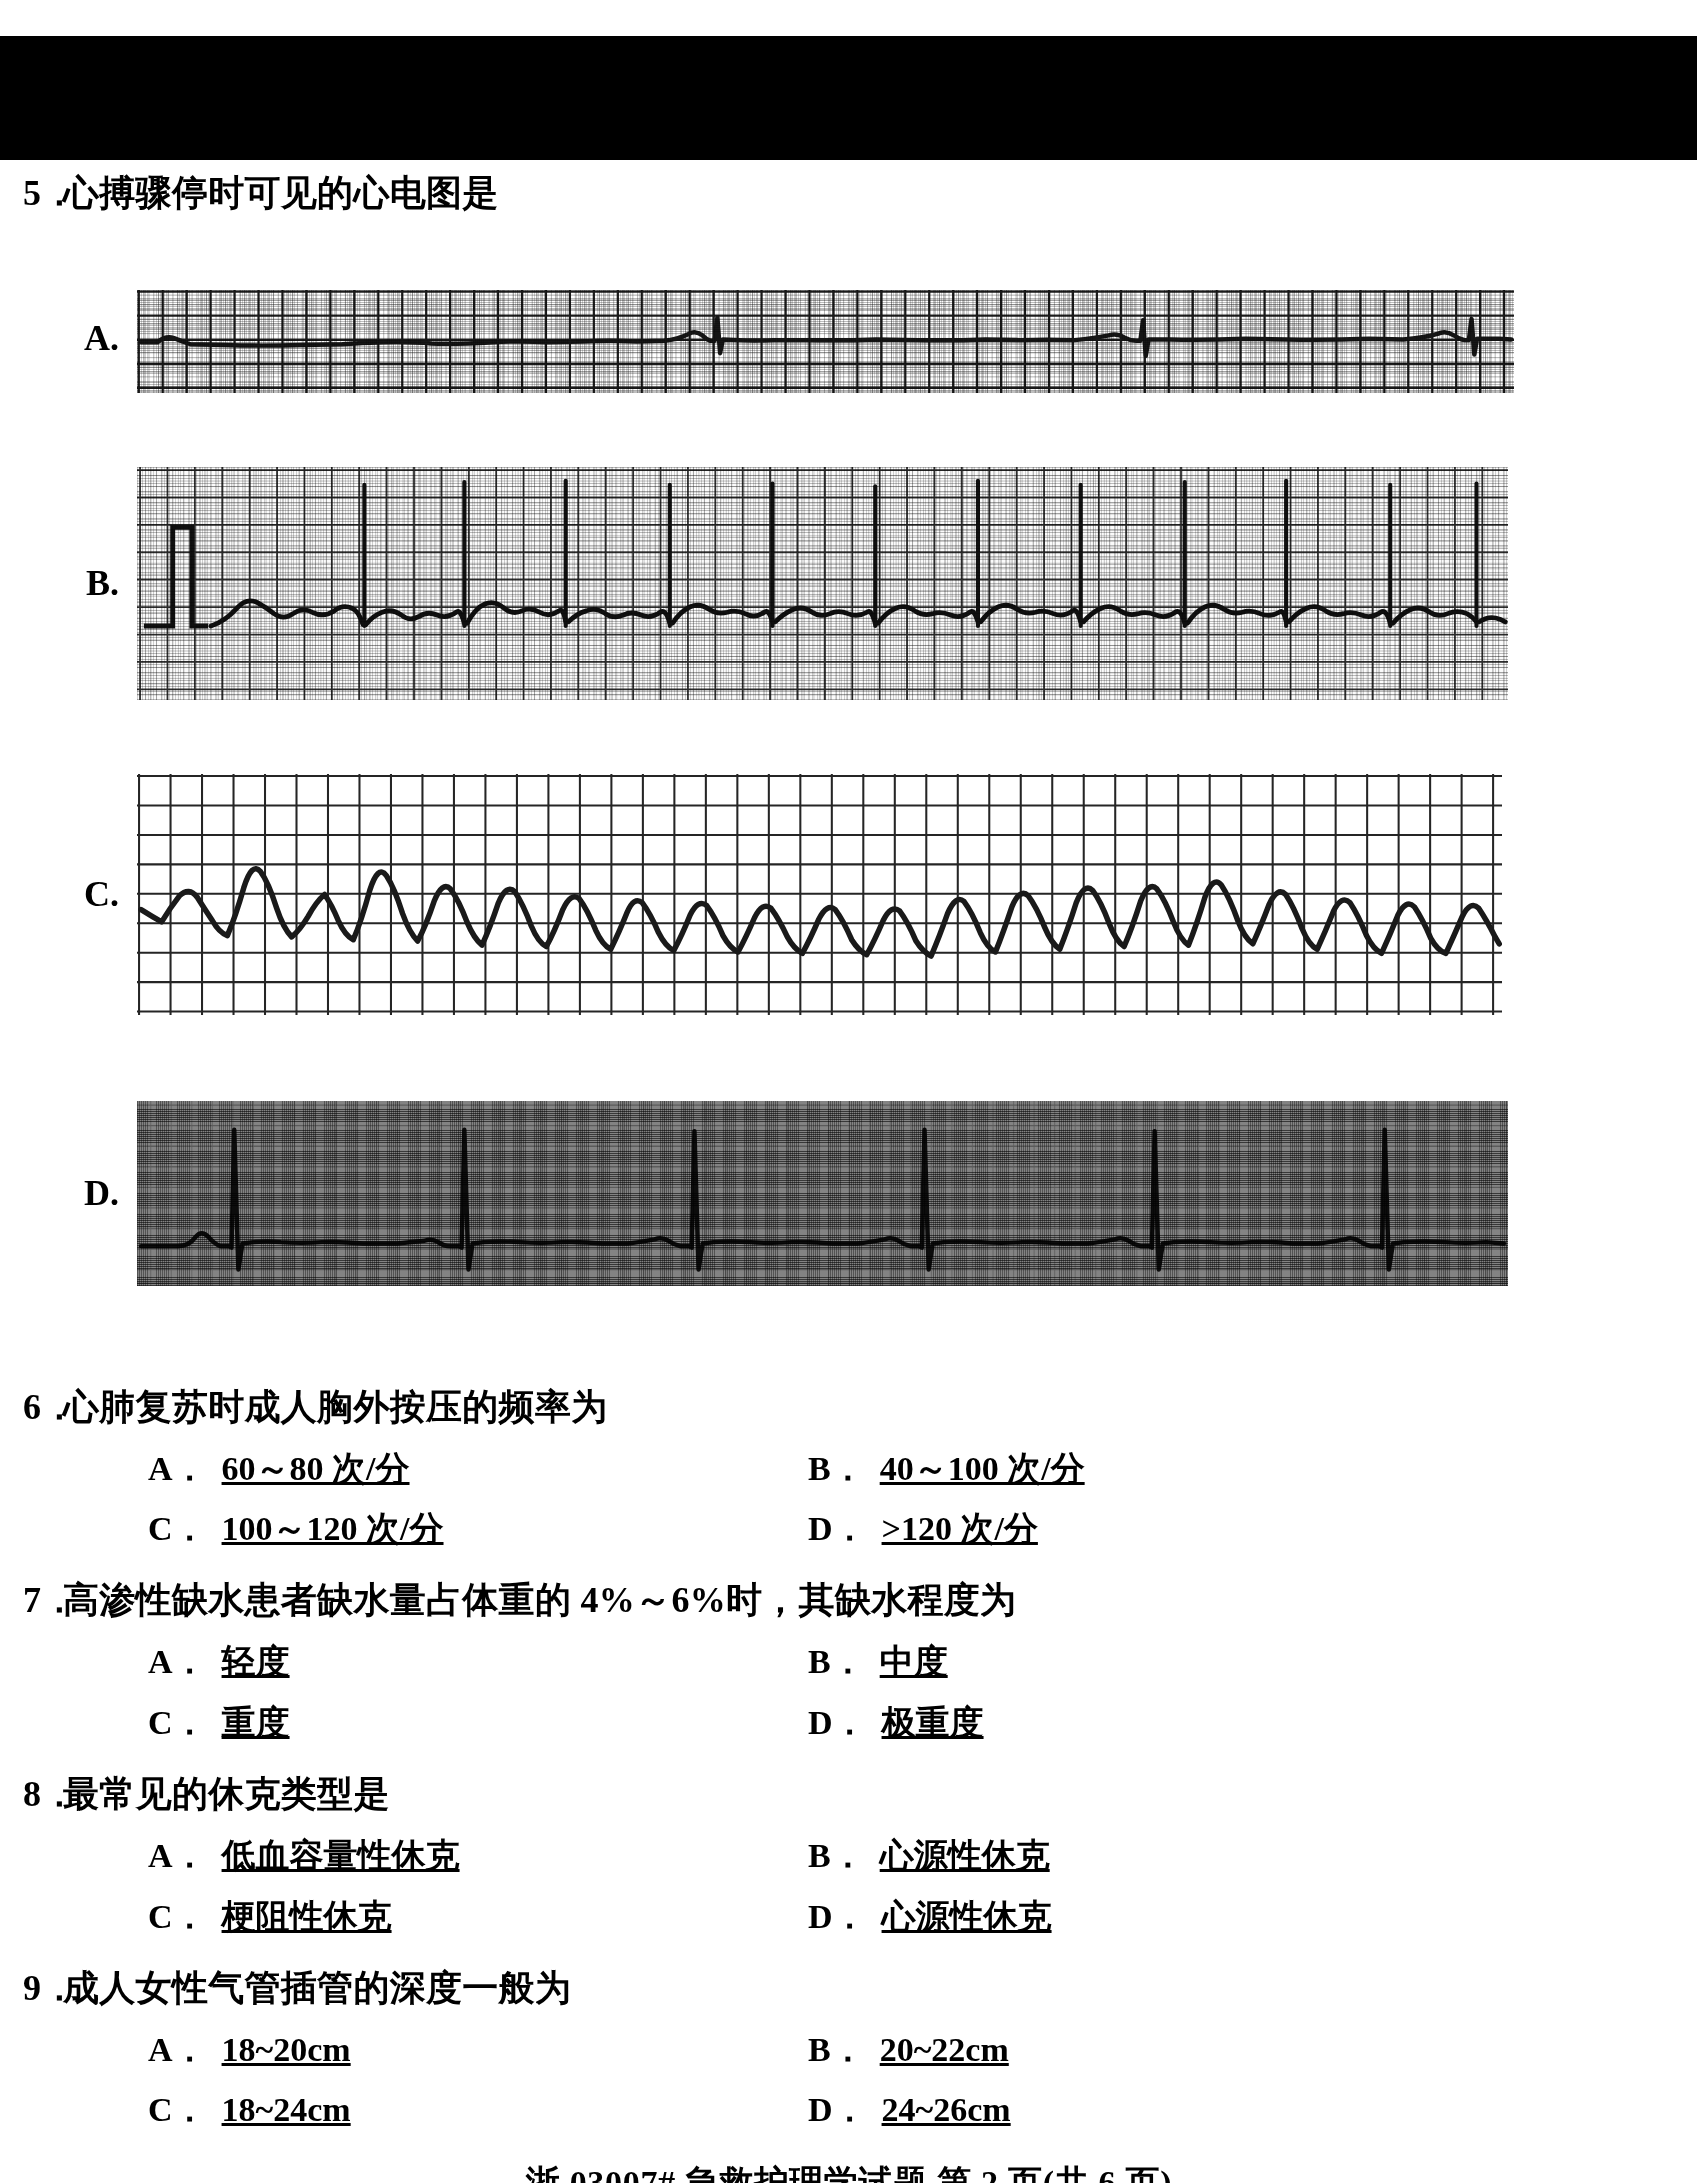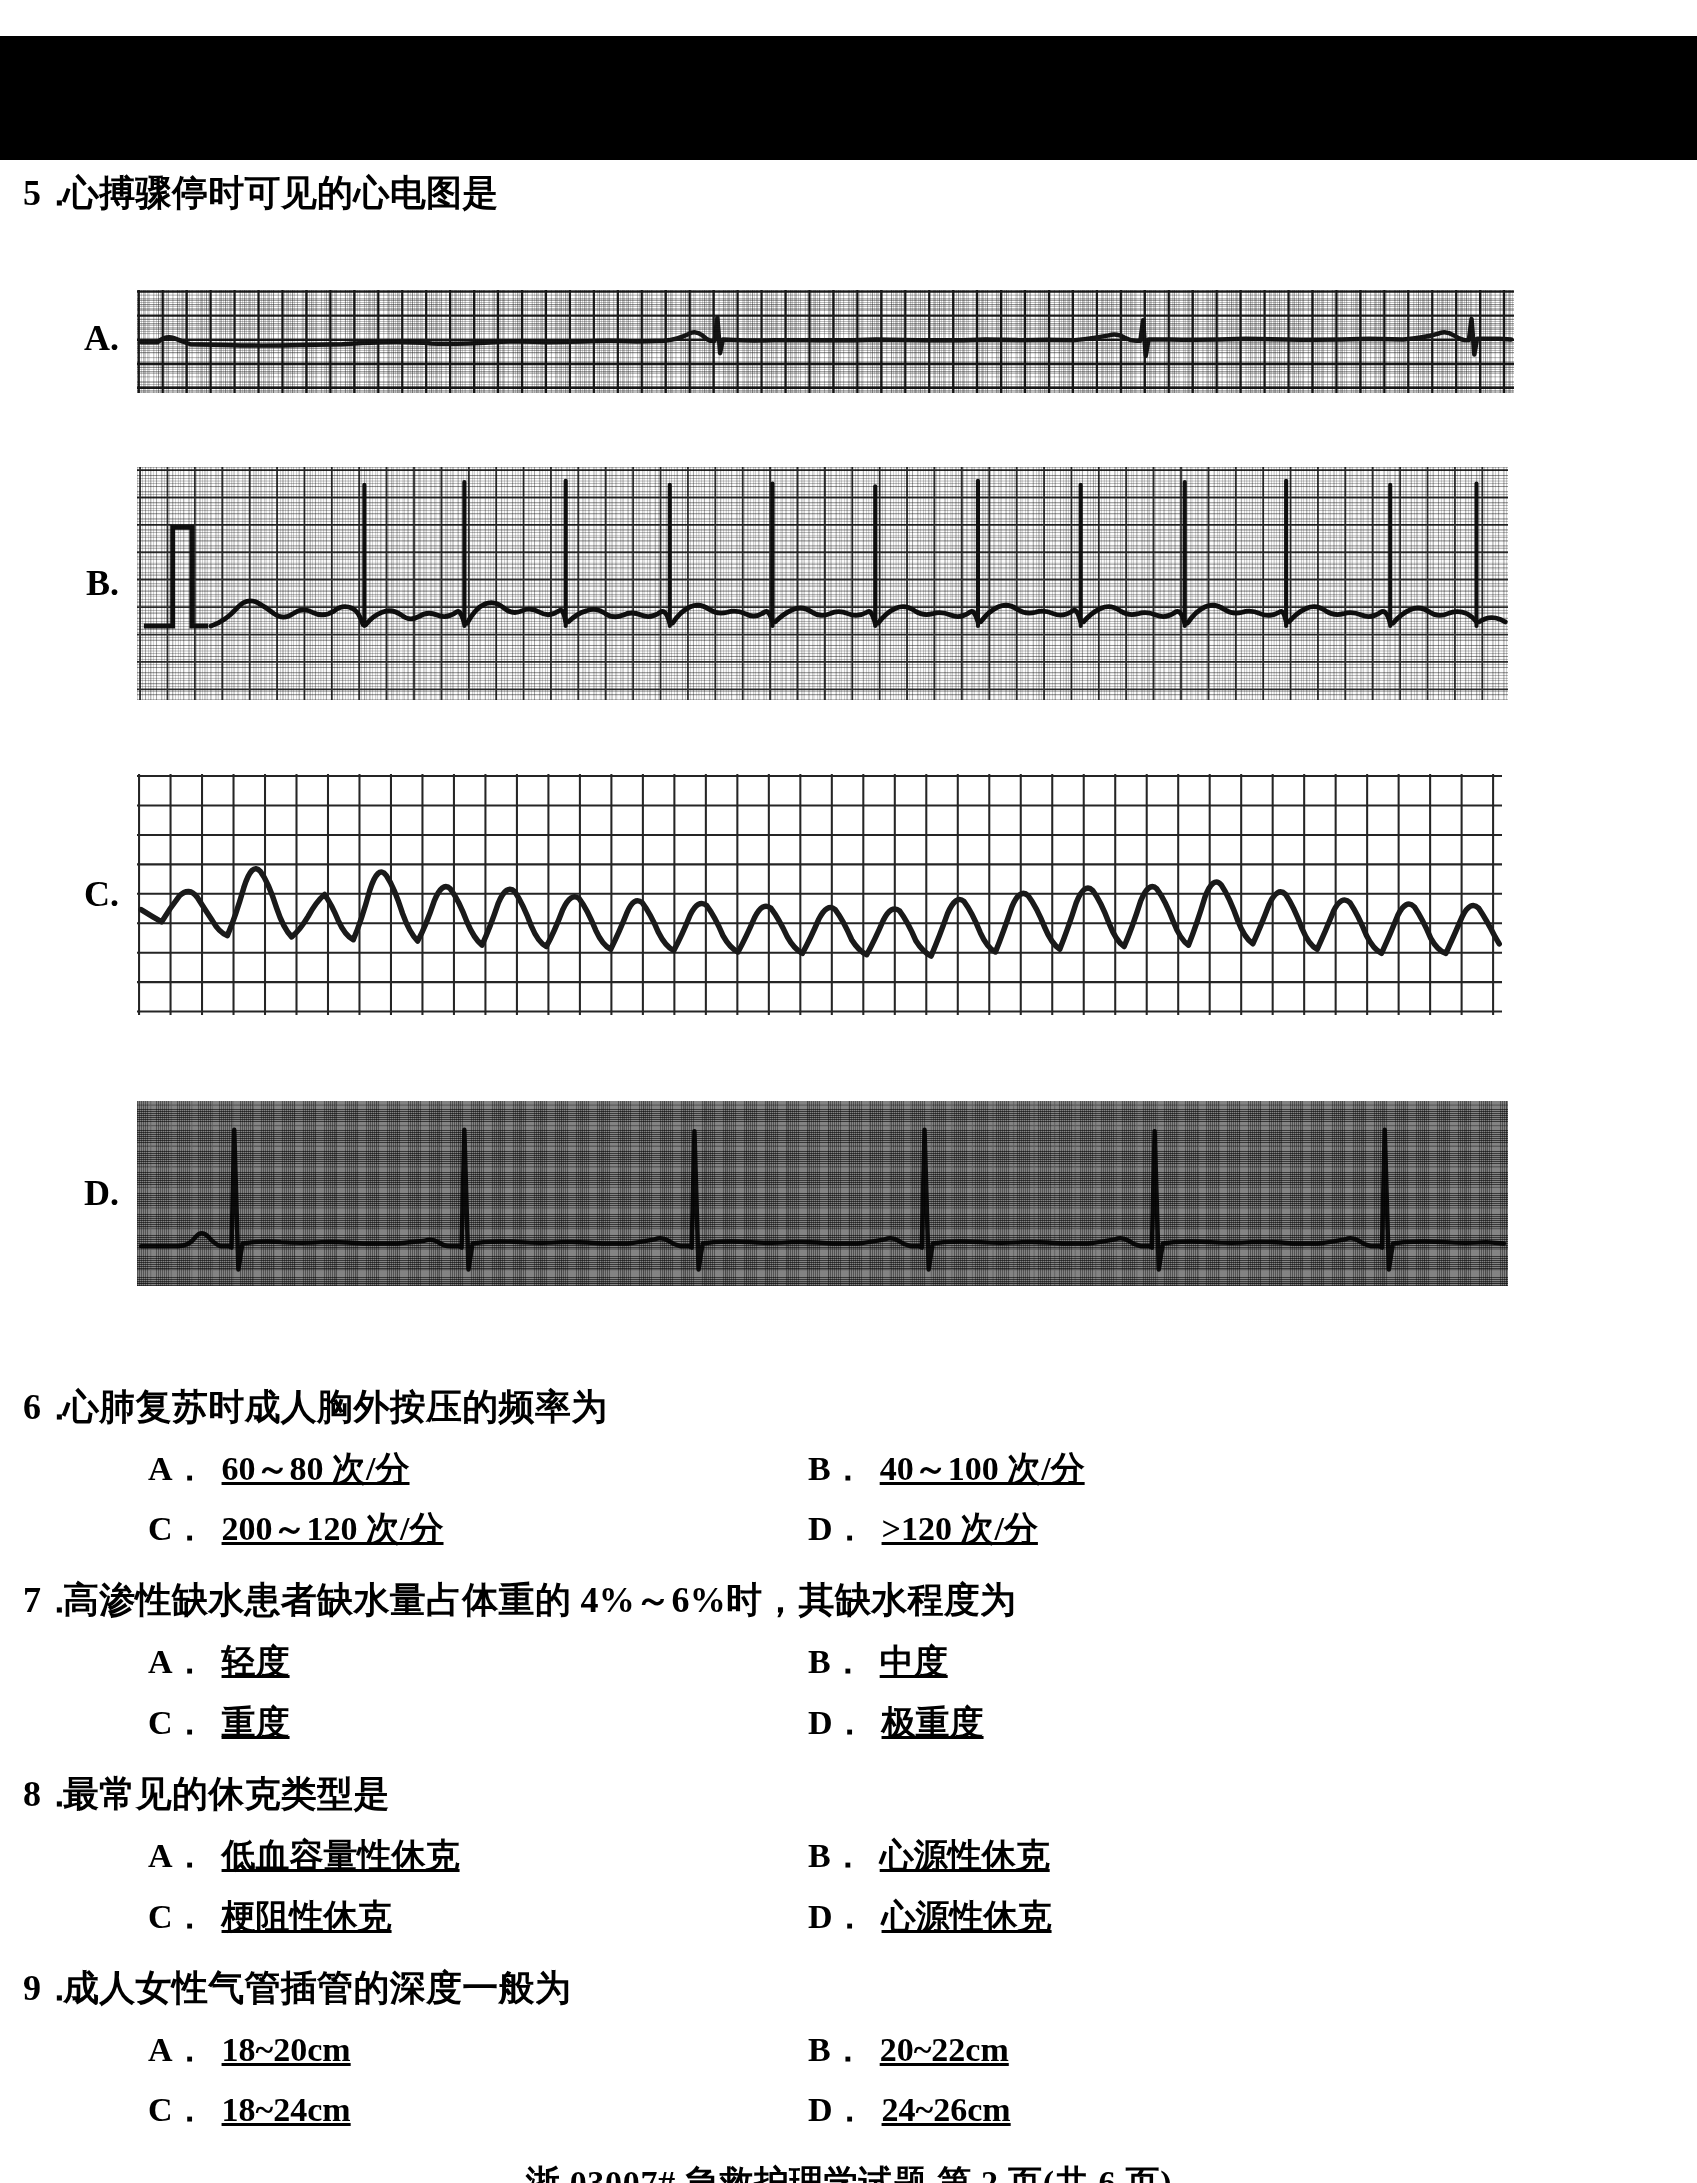--- a/index.html
+++ b/index.html
@@ -312,21 +312,21 @@
         <span class="opt-val">60～80 次/分</span>
       </div>
       <div class="opt-cell right">
         <span class="opt-key">B．</span>
         <span class="opt-val">40～100 次/分</span>
       </div>
     </div>
     <div class="opt-row">
       <div class="opt-cell left">
         <span class="opt-key">C．</span>
-        <span class="opt-val">200～120 次/分</span>
+        <span class="opt-val">100～120 次/分</span>
       </div>
       <div class="opt-cell right">
         <span class="opt-key">D．</span>
         <span class="opt-val">&gt;120 次/分</span>
       </div>
     </div>
   </div>
 
   <div id="q7-block">
     <div class="q-line">

